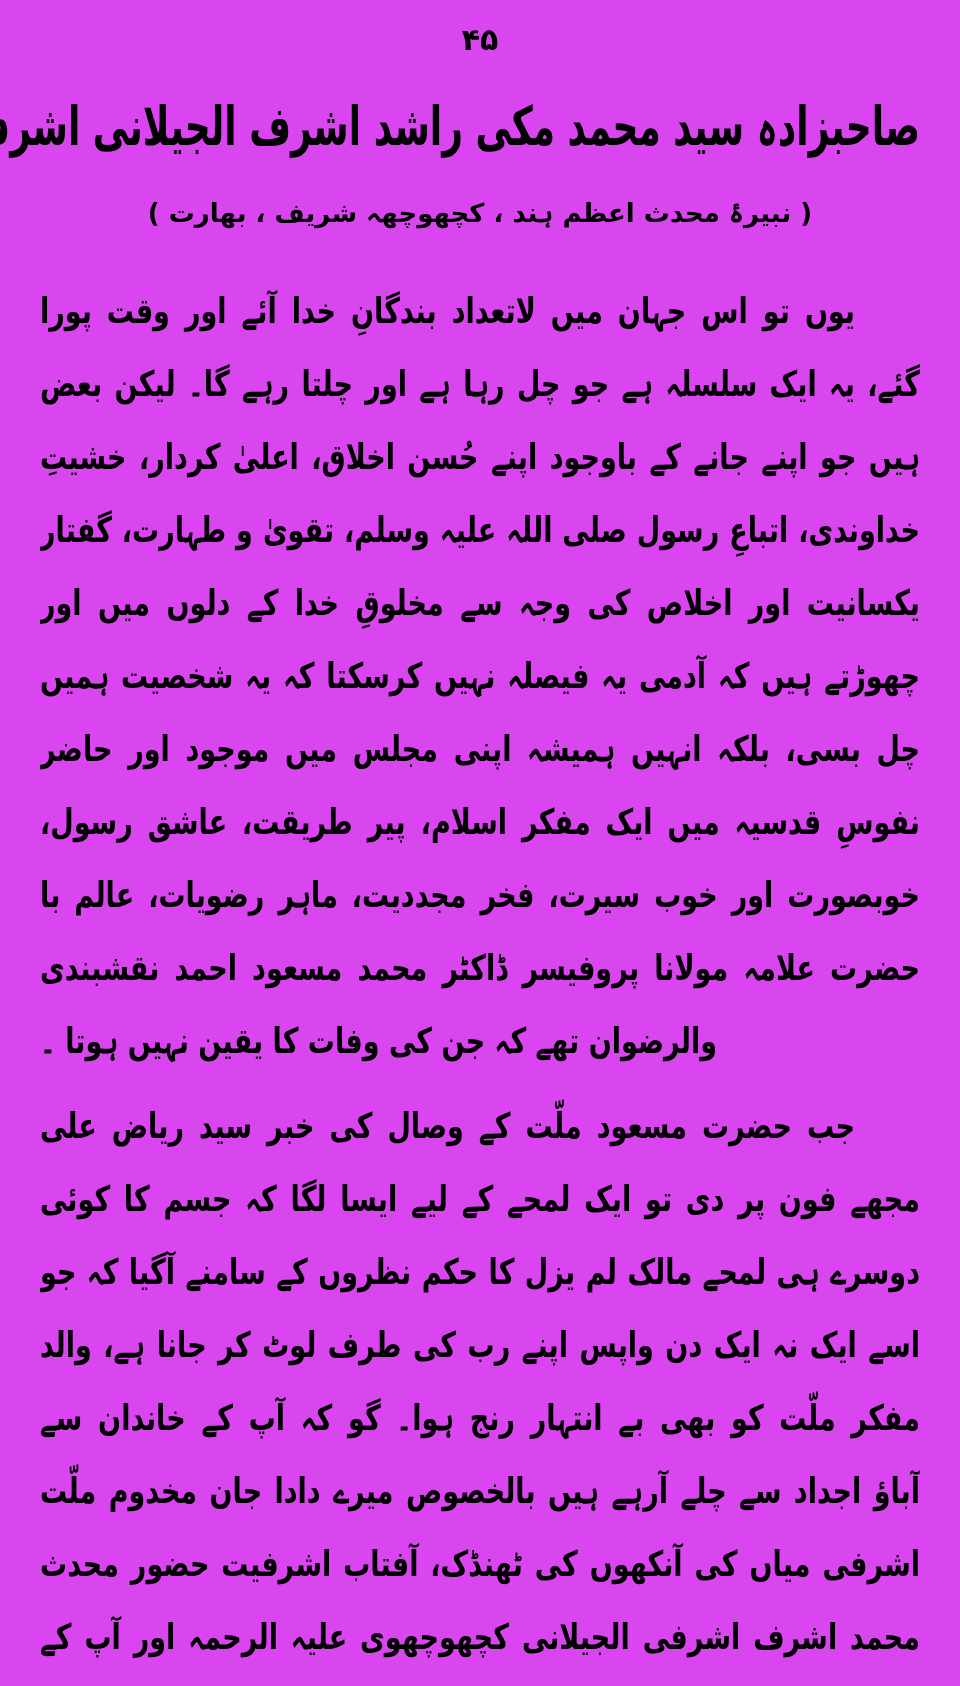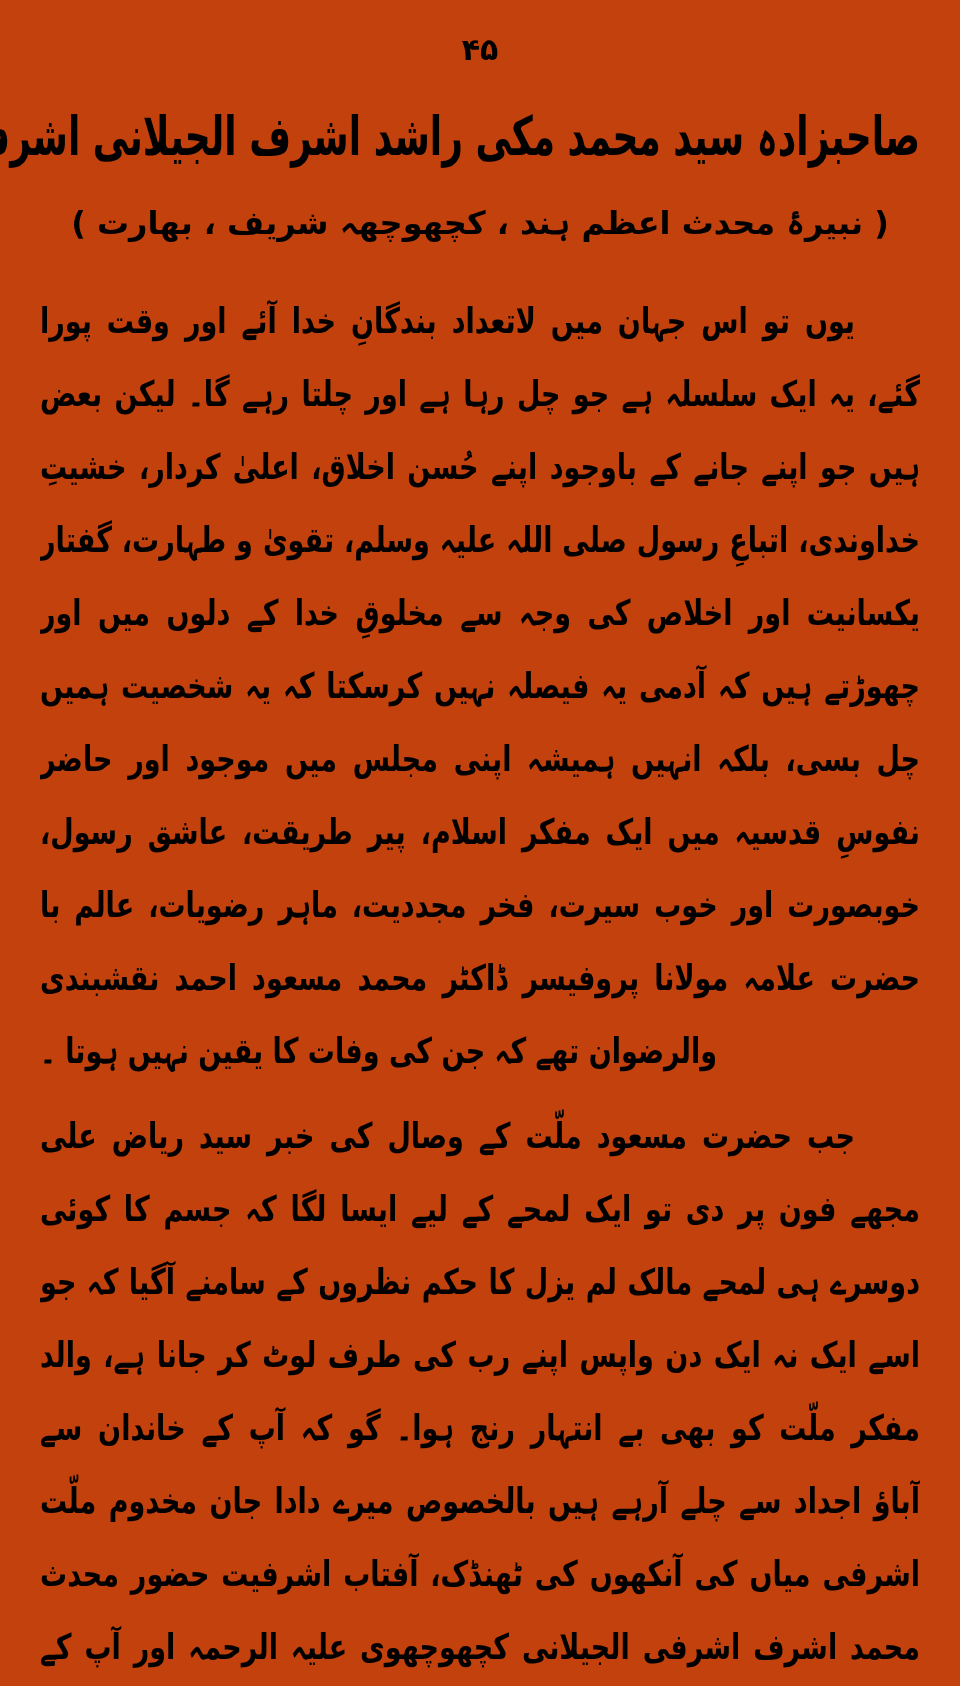--- a/index.html
+++ b/index.html
@@ -6,24 +6,24 @@
     margin: 0;
     padding: 0;
     background: #ffffff;
     color: #000000;
     font-family: "DejaVu Sans", sans-serif;
   }
   .page {
     position: relative;
     width: 960px;
     height: 1686px;
-    background: #c2410c;
+    background: #d946ef;
     overflow: hidden;
     box-sizing: border-box;
-    padding: 26px 40px 0 40px;
+    padding: 16px 40px 0 40px;
     direction: rtl;
   }
   .page-number {
     text-align: center;
     font-size: 30px;
     font-weight: bold;
     height: 48px;
     line-height: 48px;
   }
   .title {
@@ -35,21 +35,21 @@
     font-weight: bold;
     white-space: nowrap;
   }
   .title-inner {
     display: inline-block;
     transform: scaleY(1.5);
     transform-origin: center;
   }
   .subtitle {
     text-align: center;
-    font-size: 32px;
+    font-size: 26px;
     font-weight: bold;
     height: 62px;
     line-height: 62px;
     white-space: nowrap;
   }
   .body-text {
     margin-top: 30px;
   }
   .para { margin: 0; }
   .para + .para { margin-top: 12px; }

